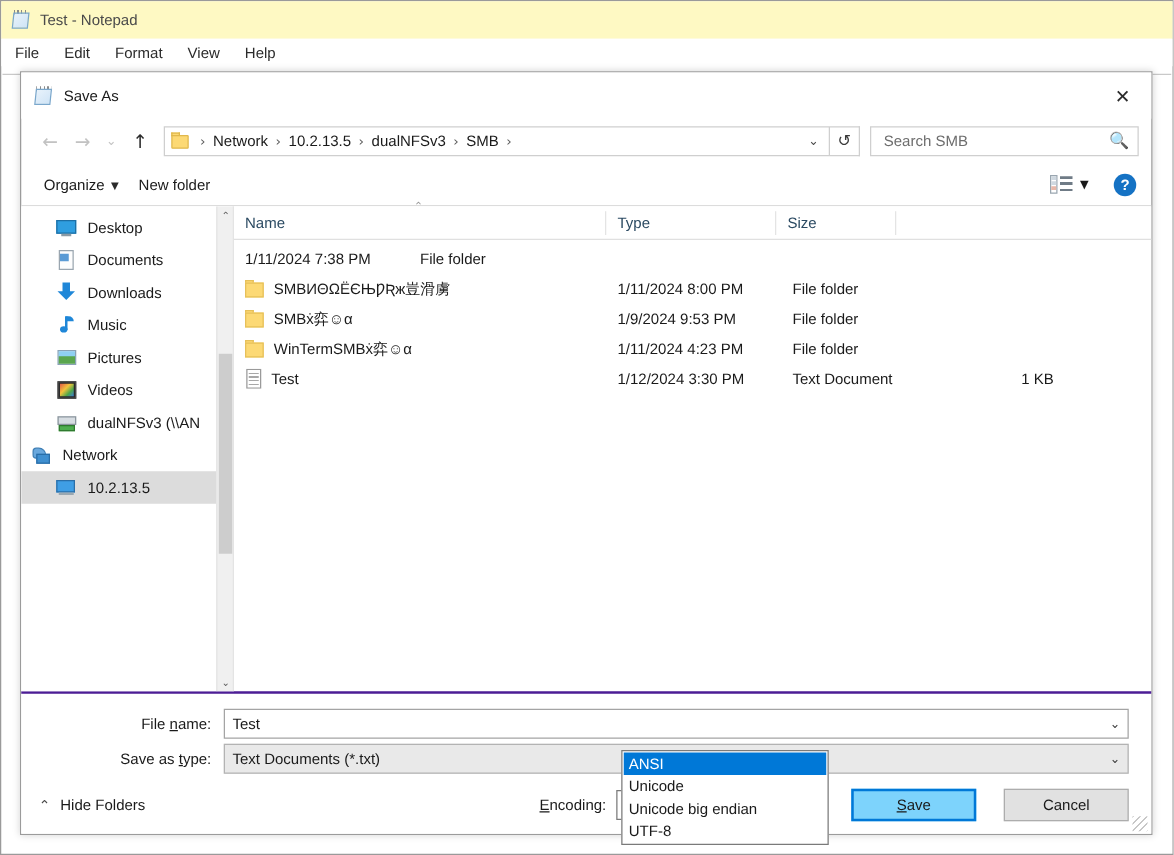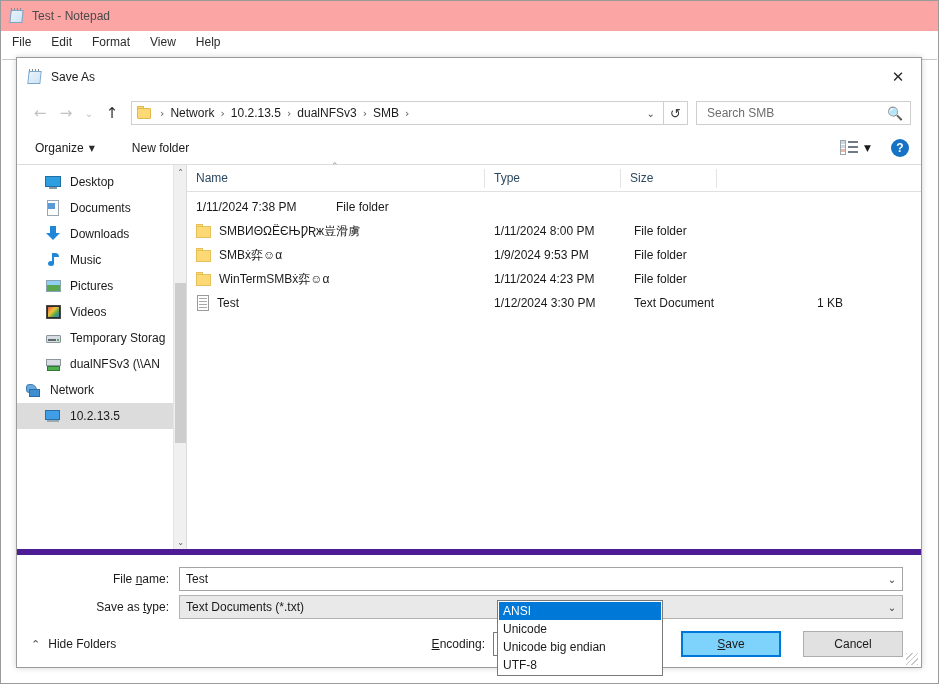--- a/index.html
+++ b/index.html
@@ -24,21 +24,21 @@
     width: 939px; height: 684px;
     background: #ffffff;
     border: 1px solid #9a9a9a;
     box-sizing: border-box;
   }
   #notepad-titlebar {
     height: 30px;
     display: flex;
     align-items: center;
     padding-left: 8px;
-    background: #fca5a5;
+    background: #fef9c3;
   }
   .np-title-text {
     font-size: 12px;
     color: #4a4a4a;
     margin-left: 7px;
   }
   #notepad-menubar {
     height: 22px;
     display: flex;
     align-items: center;
@@ -240,21 +240,20 @@
     flex: none;
   }
 
   
   #command-bar {
     height: 33px;
     display: flex;
     align-items: center;
     padding: 0 10px;
     flex: none;
-    gap: 21px;
   }
   .cmd-btn {
     font-size: 12px;
     color: #1a1a1a;
     padding: 4px 8px;
     display: flex;
     align-items: center;
     gap: 5px;
   }
   .cmd-caret {
@@ -522,21 +521,21 @@
   }
   .textdoc-ico .lines {
     position: absolute; left: 3px; top: 3px;
     width: 8px; height: 10px;
     background: repeating-linear-gradient(to bottom, #a8a8a8 0 1px, transparent 1px 3px);
   }
 
   
   #dlg-bottom {
     flex: none;
-    border-top: 6px solid #4c1d95;
+    border-top: 2px solid #4c1d95;
     padding: 10px 0 0 0;
     background: #ffffff;
   }
   .form-row {
     display: flex;
     align-items: center;
     height: 28px;
     padding: 0 18px 0 0;
   }
   .form-label {
@@ -800,28 +799,20 @@
 
         <div class="side-item indent">
           <span class="side-ico ico-video">
               <span class="fr"></span>
               <span class="inner"></span>
             </span>
           <span class="side-label">Videos</span>
         </div>
 
 
-        <div class="side-item indent">
-          <span class="side-ico ico-drive">
-              <span class="body"></span>
-              <span class="strip"></span>
-              <span class="dot"></span>
-            </span>
-          <span class="side-label">Temporary Storag</span>
-        </div>
 
         <div class="side-item indent">
           <span class="side-ico ico-netdrive">
               <span class="body"></span>
               <span class="plug"></span>
             </span>
           <span class="side-label">dualNFSv3 (\\AN</span>
         </div>
 
         <div class="side-item">

